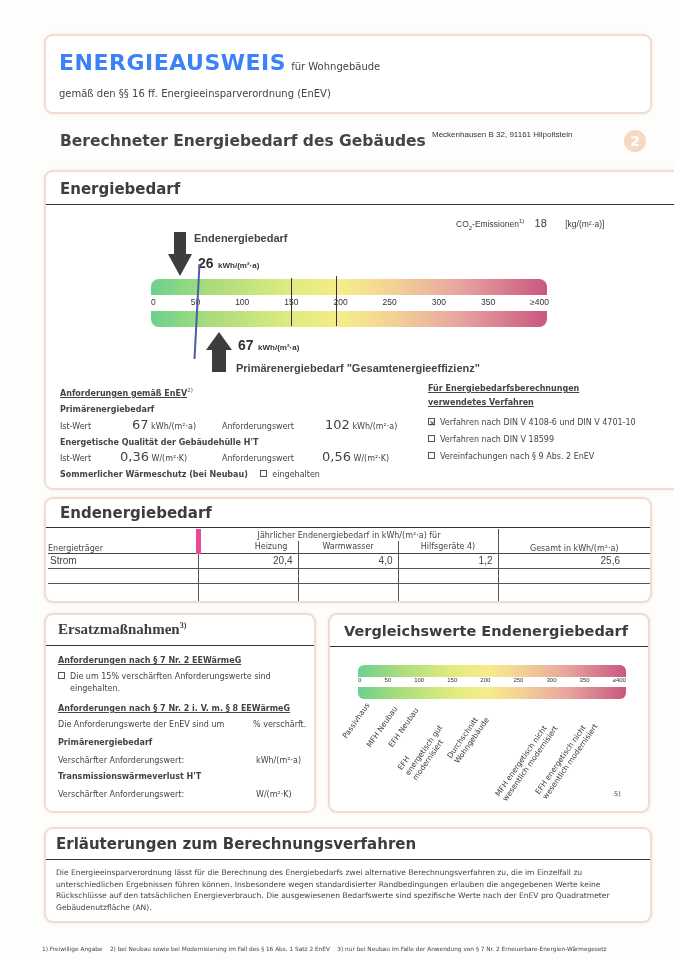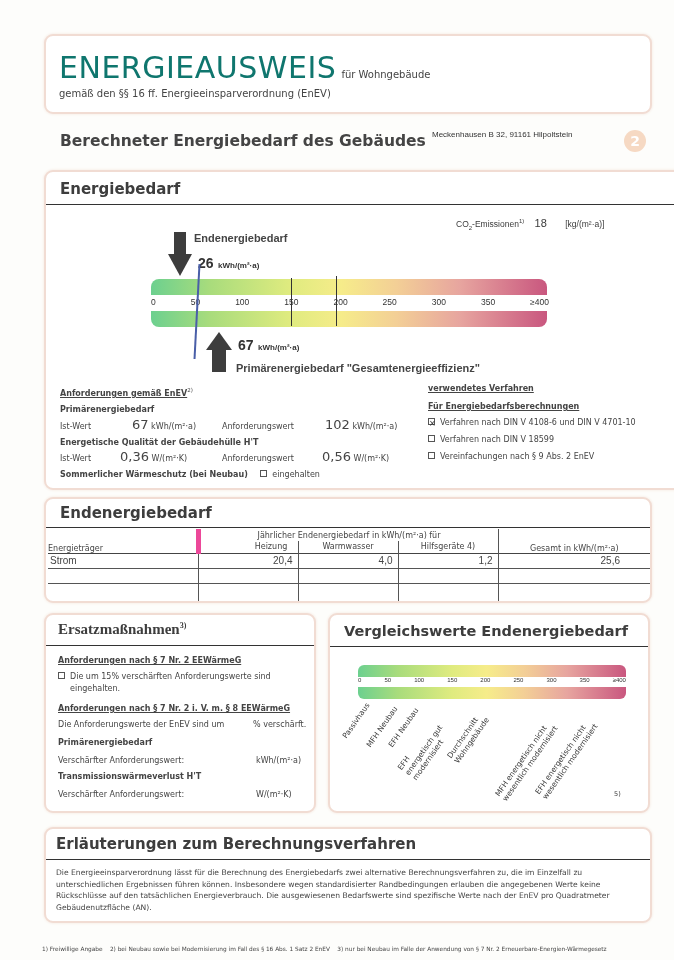--- a/index.html
+++ b/index.html
@@ -16,21 +16,21 @@
   .cb.checked::after { content: "×"; position: absolute; left: 0px; top: -4px; font-size: 8px; color: #333; }
   table { border-collapse: collapse; }
   .u { text-decoration: underline; }
   .rot { position: absolute; transform-origin: left bottom; transform: rotate(-55deg); font-size: 7.5px; white-space: nowrap; line-height: 9px; }
 </style>
 </head>
 <body>
 
 <div class="box" style="left:44px; top:34px; width:608px; height:80px;">
   <div class="abs" style="left:13px; top:14px; white-space:nowrap;">
-    <span style="font-size:30px; font-weight:normal; color:#0f766e; letter-spacing:0.5px;">ENERGIEAUSWEIS</span>
+    <span style="font-size:22px; font-weight:bold; color:#3b82f6; letter-spacing:0.5px;">ENERGIEAUSWEIS</span>
     <span style="font-size:10px; color:#444;">für Wohngebäude</span>
   </div>
   <div class="abs" style="left:13px; top:52px; font-size:10px; color:#444;">gemäß den §§ 16 ff. Energieeinsparverordnung (EnEV)</div>
 </div>
 
 <div class="abs" style="left:60px; top:132px; font-size:15.5px; font-weight:bold; color:#444;">Berechneter Energiebedarf des Gebäudes</div>
 <div class="abs" style="left:432px; top:130px; font-size:8px; font-family:'Liberation Sans',sans-serif; color:#333;">Meckenhausen B 32, 91161 Hilpoltstein</div>
 <div class="abs" style="left:624px; top:130px; width:22px; height:22px; border-radius:50%; background:#f6d9c3; color:#fff; font-weight:bold; font-size:14px; text-align:center; line-height:22px;">
   <span>2</span>
 </div>
@@ -100,22 +100,22 @@
       <span class="abs" style="left:162px;">Anforderungswert</span>
       <span class="abs" style="left:262px; top:-2px; white-space:nowrap;"><span style="font-size:13px;">0,56</span> <span>W/(m²·K)</span></span>
     </div>
     <div style="white-space:nowrap;">
       <span style="font-weight:bold;">Sommerlicher Wärmeschutz (bei Neubau)</span>
       <span style="margin-left:10px;"><span class="cb"></span><span>eingehalten</span></span>
     </div>
   </div>
 
   <div class="abs small" style="left:382px; top:210px; width:220px; line-height:14px; color:#444;">
+    <div class="u" style="font-weight:bold;">Für Energiebedarfsberechnungen</div>
     <div class="u" style="font-weight:bold; margin-bottom:4px;">verwendetes Verfahren</div>
-    <div class="u" style="font-weight:bold;">Für Energiebedarfsberechnungen</div>
     <div style="line-height:17px; white-space:nowrap;"><span class="cb checked"></span><span>Verfahren nach DIN V 4108-6 und DIN V 4701-10</span></div>
     <div style="line-height:17px;"><span class="cb"></span><span>Verfahren nach DIN V 18599</span></div>
     <div style="line-height:17px;"><span class="cb"></span><span>Vereinfachungen nach § 9 Abs. 2 EnEV</span></div>
   </div>
 </div>
 
 <div class="box" style="left:44px; top:497px; width:608px; height:106px;">
   <div class="abs sec-title" style="left:14px; top:5px; font-size:15px;">Endenergiebedarf</div>
   <div class="rule" style="top:28px;"></div>
   <table style="position:absolute; left:2px; top:30px; width:602px; font-size:8px; color:#444;">

